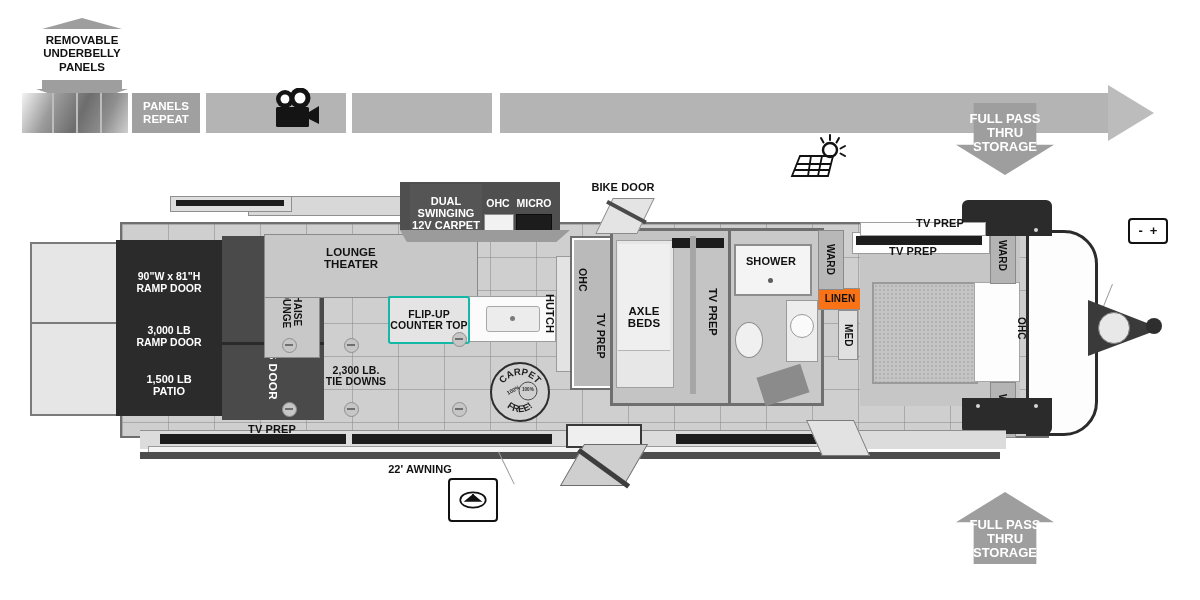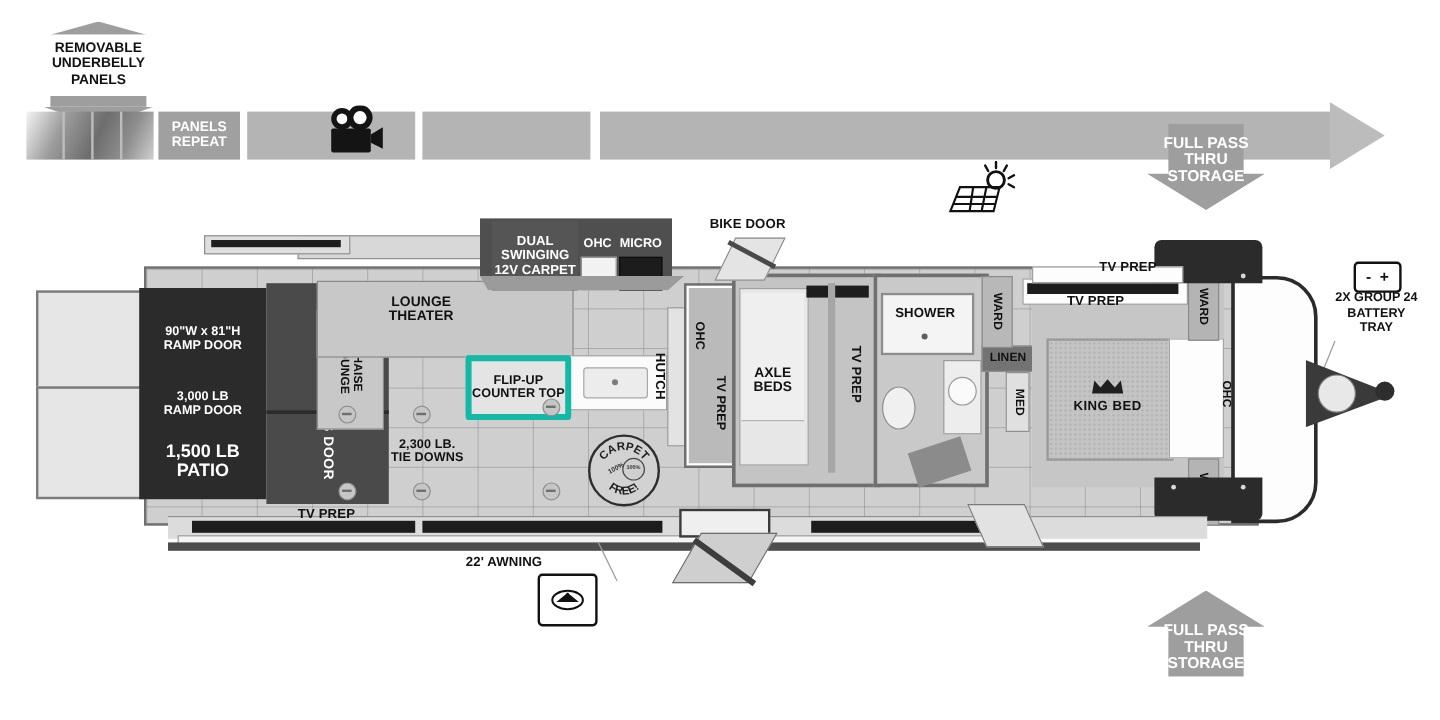--- a/index.html
+++ b/index.html
@@ -127,27 +127,20 @@
         <div>THRU</div>
         <div>STORAGE</div>
       </div>
     </div>
   </div>
 
   <div class="abs badge-box ctr" style="left:1128px;top:218px;width:36px;height:22px;">
     <span class="lbl" style="font-size:13px;margin-right:7px;">-</span>
     <span class="lbl" style="font-size:13px;">+</span>
   </div>
-  <div class="abs ctr" style="left:1098px;top:240px;width:98px;height:42px;">
-    <div class="callout-text" style="font-size:10.5px;">
-      <div>2X GROUP 24</div>
-      <div>BATTERY</div>
-      <div>TRAY</div>
-    </div>
-  </div>
   <div class="abs" style="left:1112px;top:284px;width:28px;height:46px;border-left:1.2px solid #9a9a9a;transform:rotate(22deg);transform-origin:top left;"></div>
 
   <div class="abs floor tiles" style="left:120px;top:222px;width:925px;height:212px;border:2px solid #6f6f6f;"></div>
 
   <div class="abs" style="left:30px;top:242px;width:86px;height:78px;background:#e6e6e6;border:2px solid #7b7b7b;"></div>
   <div class="abs" style="left:30px;top:322px;width:86px;height:90px;background:#e6e6e6;border:2px solid #7b7b7b;"></div>
 
   <div class="abs blk" style="left:116px;top:240px;width:106px;height:176px;"></div>
   <div class="abs ctr" style="left:116px;top:268px;width:106px;height:30px;">
     <div class="wlbl" style="font-size:10.5px;">
@@ -155,21 +148,21 @@
       <div>RAMP DOOR</div>
     </div>
   </div>
   <div class="abs ctr" style="left:116px;top:322px;width:106px;height:30px;">
     <div class="wlbl" style="font-size:10.5px;">
       <div>3,000 LB</div>
       <div>RAMP DOOR</div>
     </div>
   </div>
   <div class="abs ctr" style="left:116px;top:370px;width:106px;height:30px;">
-    <div class="wlbl" style="font-size:15px;">
+    <div class="wlbl" style="font-size:11px;">
       <div>1,500 LB</div>
       <div>PATIO</div>
     </div>
   </div>
 
   <div class="abs darkgrey" style="left:222px;top:236px;width:102px;height:184px;"></div>
   <div class="abs blk" style="left:222px;top:342px;width:102px;height:3px;"></div>
   <div class="abs ctr" style="left:222px;top:236px;width:102px;height:184px;">
     <div class="wlbl vert" style="font-size:11.5px;letter-spacing:.5px;">THREE SEASONS DOOR</div>
   </div>
@@ -204,21 +197,21 @@
     <div class="wlbl" style="font-size:10.5px;">OHC</div>
   </div>
   <div class="abs" style="left:484px;top:214px;width:28px;height:26px;background:#f2f2f2;border:1px solid #8f8f8f;"></div>
   <div class="abs ctr" style="left:514px;top:196px;width:40px;height:16px;">
     <div class="wlbl" style="font-size:10.5px;">MICRO</div>
   </div>
   <div class="abs" style="left:516px;top:214px;width:34px;height:26px;background:#1c1c1c;border:1px solid #0d0d0d;"></div>
   <div class="abs" style="left:400px;top:230px;width:170px;height:12px;background:#9b9b9b;clip-path:polygon(0 0,100% 0,92% 100%,4% 100%);"></div>
 
   <div class="abs" style="left:388px;top:296px;width:166px;height:44px;background:#fbfbfb;border:1px solid #9d9d9d;"></div>
-  <div class="abs ctr" style="left:388px;top:296px;width:78px;height:44px;background:#e4e4e4;border:5px solid #14b8a6;border-radius:3px;text-align:center;">
+  <div class="abs ctr" style="left:388px;top:296px;width:78px;height:44px;background:#e4e4e4;border:2px solid #14b8a6;border-radius:3px;text-align:center;">
     <div class="lbl" style="font-size:10.5px;">
       <div>FLIP-UP</div>
       <div>COUNTER TOP</div>
     </div>
   </div>
   <div class="abs" style="left:486px;top:306px;width:52px;height:24px;background:#ececec;border:1px solid #a8a8a8;border-radius:3px;"></div>
   <div class="abs" style="left:510px;top:316px;width:5px;height:5px;border-radius:50%;background:#7b7b7b;"></div>
 
   <div class="abs" style="left:556px;top:256px;width:16px;height:114px;background:#e3e3e3;border:1px solid #9a9a9a;"></div>
   <div class="abs ctr" style="left:540px;top:270px;width:18px;height:86px;">
@@ -285,21 +278,21 @@
   <div class="abs" style="left:734px;top:244px;width:74px;height:48px;background:#f4f4f4;border:2px solid #8d8d8d;"></div>
   <div class="abs ctr" style="left:734px;top:254px;width:74px;height:16px;">
     <div class="lbl" style="font-size:11px;">SHOWER</div>
   </div>
   <div class="abs" style="left:768px;top:278px;width:5px;height:5px;border-radius:50%;background:#5d5d5d;"></div>
   <div class="abs" style="left:735px;top:322px;width:26px;height:34px;border-radius:50% 50% 50% 50%;background:#f0f0f0;border:1.5px solid #8f8f8f;"></div>
   <div class="abs" style="left:786px;top:300px;width:30px;height:60px;background:#ededed;border:1px solid #9a9a9a;"></div>
   <div class="abs" style="left:790px;top:314px;width:22px;height:22px;border-radius:50%;background:#fafafa;border:1.5px solid #9a9a9a;"></div>
   <div class="abs" style="left:760px;top:370px;width:46px;height:30px;background:#8b8b8b;transform:rotate(-18deg);"></div>
 
-  <div class="abs ctr" style="left:818px;top:288px;width:42px;height:20px;background:#737373;border:1px solid #8f8f8f;">
+  <div class="abs ctr" style="left:818px;top:288px;width:42px;height:20px;background:#f97316;border:1px solid #8f8f8f;">
     <div class="lbl" style="font-size:10px;">LINEN</div>
   </div>
   <div class="abs ctr" style="left:838px;top:310px;width:18px;height:48px;background:#e0e0e0;border:1px solid #8f8f8f;">
     <div class="lbl vert" style="font-size:10px;">MED</div>
   </div>
 
   <div class="abs" style="left:818px;top:230px;width:24px;height:58px;background:#b8b8b8;border:1px solid #8a8a8a;"></div>
   <div class="abs ctr" style="left:818px;top:232px;width:24px;height:54px;">
     <div class="lbl vert" style="font-size:10px;">WARD</div>
   </div>
@@ -307,28 +300,20 @@
   <div class="abs" style="left:860px;top:228px;width:160px;height:178px;background:#c6c6c6;"></div>
 
   <div class="abs white" style="left:852px;top:232px;width:136px;height:20px;border:1px solid #9a9a9a;"></div>
   <div class="abs slab" style="left:856px;top:236px;width:126px;height:9px;"></div>
   <div class="abs ctr" style="left:868px;top:244px;width:90px;height:16px;">
     <div class="lbl" style="font-size:11px;">TV PREP</div>
   </div>
 
   <div class="abs" style="left:872px;top:282px;width:102px;height:98px;background:#c4c4c4;border:2px solid #9a9a9a;
               background-image:radial-gradient(#b2b2b2 1px, transparent 1px);background-size:4px 4px;"></div>
-  <div class="abs ctr" style="left:872px;top:308px;width:102px;height:44px;">
-    <div style="text-align:center;">
-      <svg viewBox="0 0 28 14" width="28" height="14" aria-hidden="true">
-        <polygon points="1,13 3,2 8,8 14,1 20,8 25,2 27,13" fill="#1f1f1f"></polygon>
-      </svg>
-      <div class="lbl" style="font-size:11px;letter-spacing:.4px;">KING BED</div>
-    </div>
-  </div>
   <div class="abs white" style="left:974px;top:282px;width:44px;height:98px;border:1px solid #a6a6a6;"></div>
 
   <div class="abs" style="left:990px;top:228px;width:24px;height:54px;background:#b4b4b4;border:1px solid #8a8a8a;"></div>
   <div class="abs ctr" style="left:990px;top:230px;width:24px;height:50px;">
     <div class="lbl vert" style="font-size:10px;">WARD</div>
   </div>
   <div class="abs" style="left:990px;top:382px;width:24px;height:54px;background:#b4b4b4;border:1px solid #8a8a8a;"></div>
   <div class="abs ctr" style="left:990px;top:384px;width:24px;height:50px;">
     <div class="lbl vert" style="font-size:10px;">WARD</div>
   </div>

